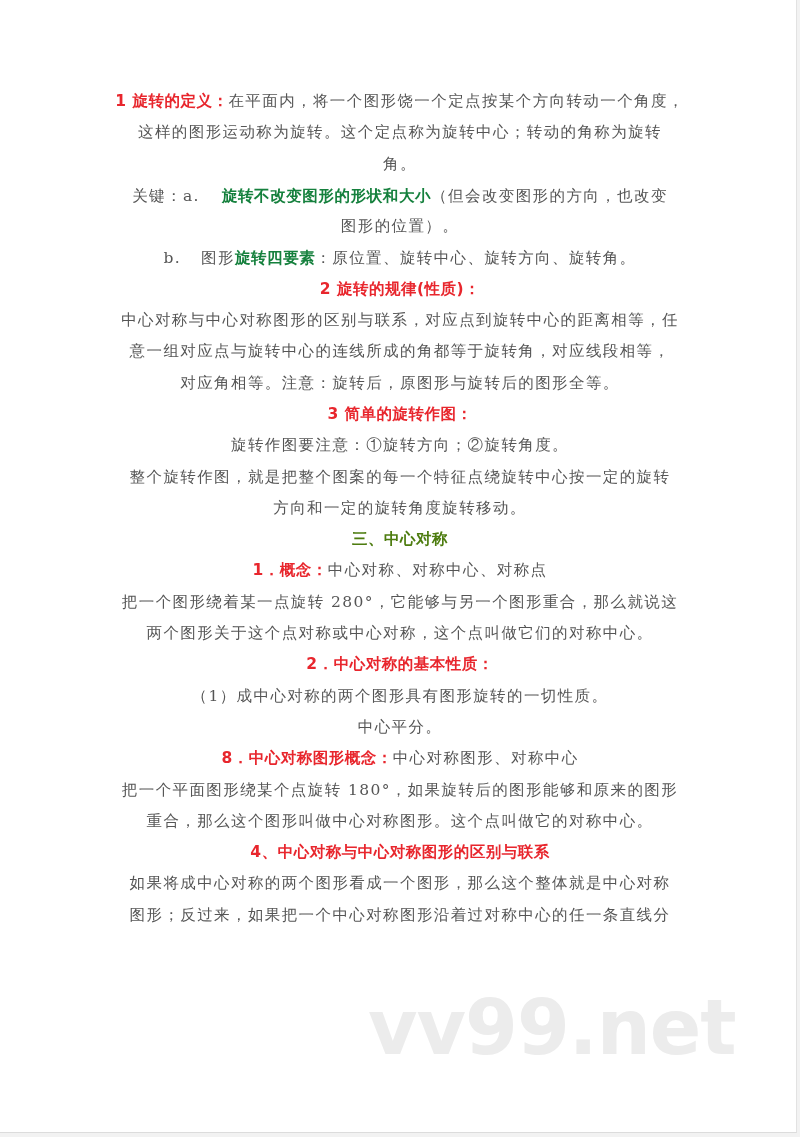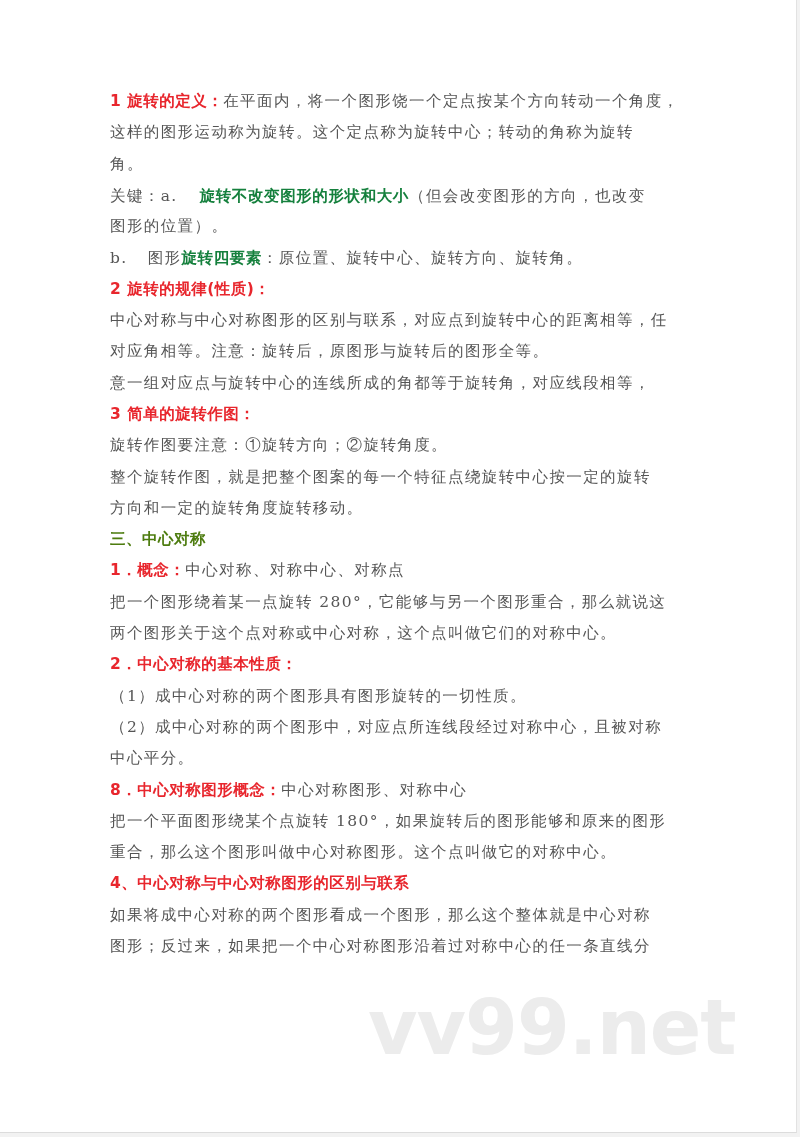--- a/index.html
+++ b/index.html
@@ -21,20 +21,21 @@
       overflow: hidden;
     }
     .content {
       position: absolute;
       left: 110px;
       top: 86px;
       width: 580px;
       font-family: "DejaVu Serif", "Liberation Serif", serif;
       font-size: 15.5px;
       color: #555555;
+      text-align: center;
     }
     .line {
       height: 31.3px;
       line-height: 31.3px;
       white-space: nowrap;
       letter-spacing: 1.4px;
     }
     .red {
       color: #e8262d;
       font-family: "DejaVu Sans", "Liberation Sans", sans-serif;
@@ -82,39 +83,38 @@
     <div class="line">
       <span>关键：a.</span><span class="gap-a"></span><span class="blue">旋转不改变图形的形状和大小</span><span>（但会改变图形的方向，也改变</span>
     </div>
     <div class="line">图形的位置）。</div>
     <div class="line">
       <span>b.</span><span class="gap-b"></span><span>图形</span><span class="blue">旋转四要素</span><span>：原位置、旋转中心、旋转方向、旋转角。</span>
     </div>
 
     <div class="line red">2 旋转的规律(性质)：</div>
     <div class="line">中心对称与中心对称图形的区别与联系，对应点到旋转中心的距离相等，任</div>
+    <div class="line">意一组对应点与旋转中心的连线所成的角都等于旋转角，对应线段相等，</div>
     <div class="line">对应角相等。注意：旋转后，原图形与旋转后的图形全等。</div>
-    <div class="line">意一组对应点与旋转中心的连线所成的角都等于旋转角，对应线段相等，</div>
 
     <div class="line red">3 简单的旋转作图：</div>
     <div class="line">旋转作图要注意：①旋转方向；②旋转角度。</div>
     <div class="line">整个旋转作图，就是把整个图案的每一个特征点绕旋转中心按一定的旋转</div>
     <div class="line">方向和一定的旋转角度旋转移动。</div>
 
     <div class="line purple">三、中心对称</div>
 
     <div class="line">
       <span class="red">1．概念：</span><span>中心对称、对称中心、对称点</span>
     </div>
     <div class="line">把一个图形绕着某一点旋转 280°，它能够与另一个图形重合，那么就说这</div>
     <div class="line">两个图形关于这个点对称或中心对称，这个点叫做它们的对称中心。</div>
 
     <div class="line red">2．中心对称的基本性质：</div>
     <div class="line">（1）成中心对称的两个图形具有图形旋转的一切性质。</div>
-    <div class="line">（2）成中心对称的两个图形中，对应点所连线段经过对称中心，且被对称</div>
     <div class="line">中心平分。</div>
 
     <div class="line">
       <span class="red">8．中心对称图形概念：</span><span>中心对称图形、对称中心</span>
     </div>
     <div class="line">把一个平面图形绕某个点旋转 180°，如果旋转后的图形能够和原来的图形</div>
     <div class="line">重合，那么这个图形叫做中心对称图形。这个点叫做它的对称中心。</div>
 
     <div class="line red">4、中心对称与中心对称图形的区别与联系</div>
     <div class="line">如果将成中心对称的两个图形看成一个图形，那么这个整体就是中心对称</div>

